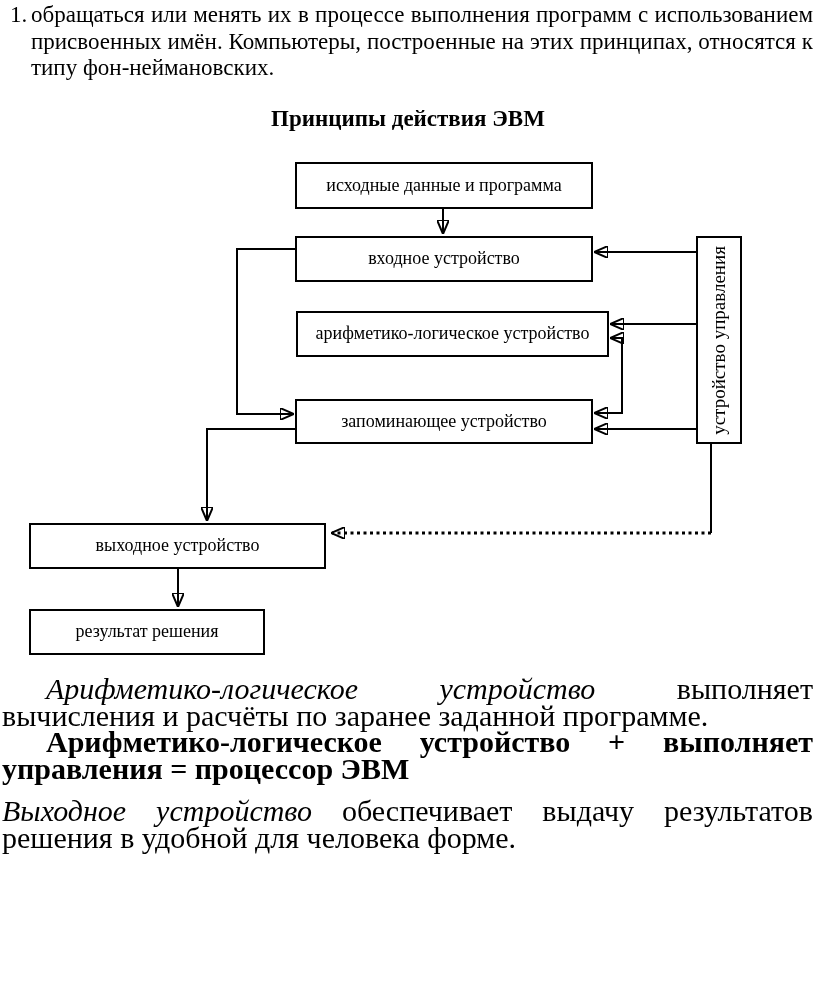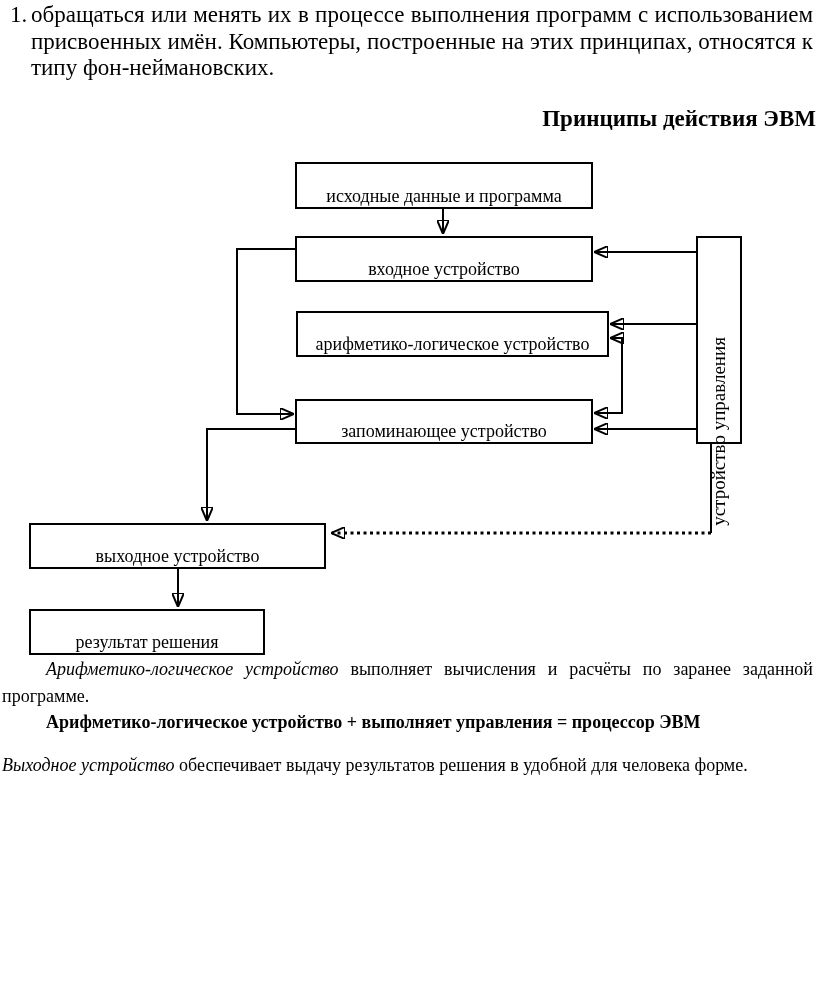--- a/index.html
+++ b/index.html
@@ -6,45 +6,45 @@
   .page{
     position:relative;width:816px;height:1008px;background:#fff;color:#000;
     font-family:"Liberation Serif","DejaVu Serif",serif;overflow:hidden;
   }
   
   .list-item{position:absolute;top:2px;left:0;right:3px;}
   .list-num{position:absolute;left:10px;top:0;font-size:23px;line-height:26.6px;}
   .list-text{margin-left:31px;font-size:23px;line-height:26.6px;text-align:justify;}
   
   .doc-title{
-    position:absolute;top:104px;left:0;width:100%;text-align:right;
+    position:absolute;top:104px;left:0;width:100%;text-align:center;
     font-size:23px;font-weight:bold;line-height:30px;
   }
   
   .diagram{position:absolute;top:0;left:0;width:816px;height:680px;}
   .connector-layer{position:absolute;top:0;left:0;z-index:1;}
   .connector-layer line,.connector-layer polyline,.connector-layer path{
     stroke:#000;stroke-width:2;fill:none;
   }
   .connector-layer .dotted{stroke-width:3;stroke-dasharray:3 3.5;}
   .dbox{
     position:absolute;z-index:2;border:2px solid #000;background:#fff;
-    display:flex;align-items:flex-end;justify-content:center;
+    display:flex;align-items:center;justify-content:center;
     font-size:18px;text-align:center;box-sizing:border-box;line-height:1.1;
   }
   #box-source {left:295px;top:162px;width:298px;height:47px;}
   #box-input  {left:295px;top:236px;width:298px;height:46px;}
   #box-alu    {left:296px;top:311px;width:313px;height:46px;}
   #box-memory {left:295px;top:399px;width:298px;height:45px;}
   #box-control{left:696px;top:236px;width:46px;height:208px;}
   #box-output {left:29px; top:523px;width:297px;height:46px;}
   #box-result {left:29px; top:609px;width:236px;height:46px;}
   .vert-label{transform:rotate(-90deg);white-space:nowrap;font-size:19px;}
   
-  .body-text{position:absolute;top:656px;left:2px;width:811px;font-size:18px;line-height:26.6px;}
+  .body-text{position:absolute;top:676px;left:2px;width:811px;font-size:30px;line-height:26.6px;}
   .body-text p{margin:0;text-align:justify;text-indent:44px;}
   .body-text p.no-indent{text-indent:0;margin-top:16px;}
   .body-text p.bold-para{font-weight:bold;}
   .term{font-style:italic;}
 </style>
 </head>
 <body>
 
 <div class="page">
 

